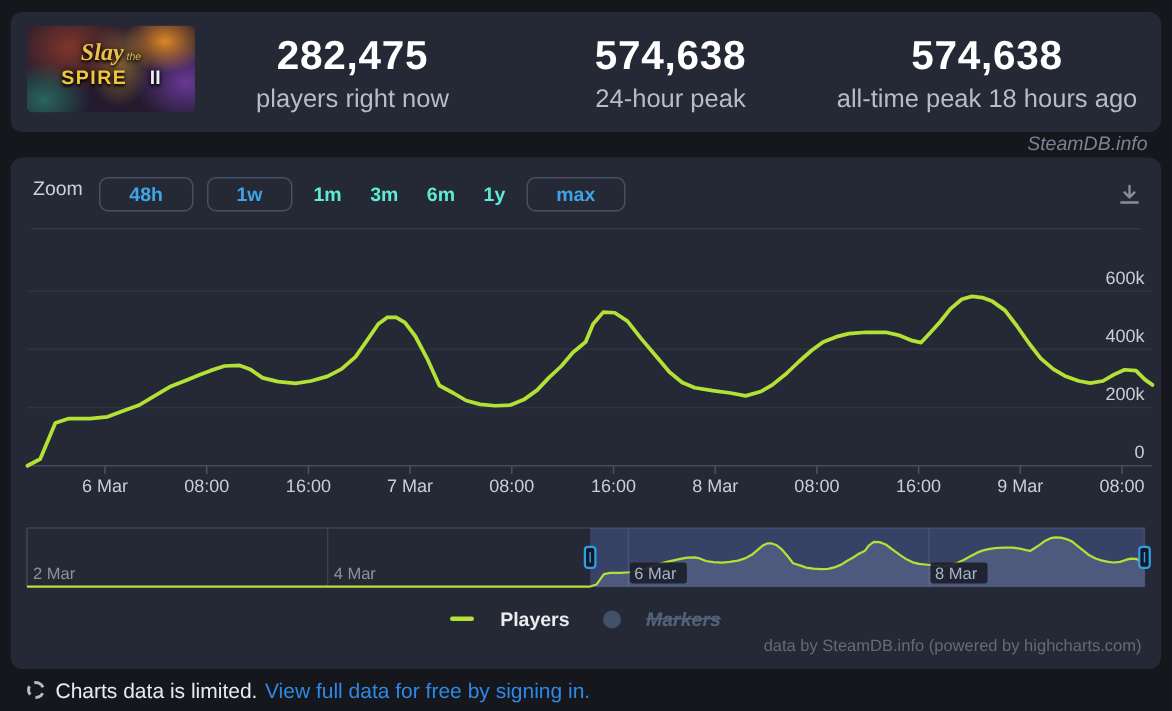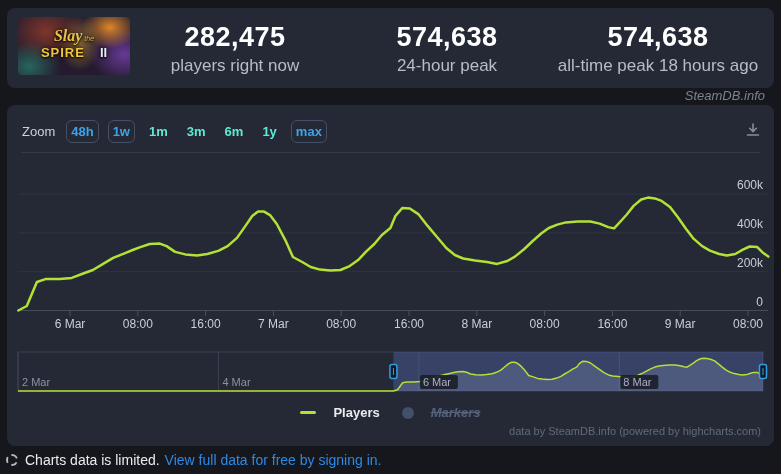--- a/index.html
+++ b/index.html
@@ -27,44 +27,44 @@
   .cap-ii   { font-weight:bold; font-size:13px; color:#e9edf2; margin-left:15px; }
 
   
   .stat { position:absolute; top:14px; width:220px; text-align:center; }
   .stat-value { font-size:27px; font-weight:bold; color:#ffffff; letter-spacing:.5px; }
   .stat-caption { margin-top:3px; font-size:17px; color:#b6bdc7; }
 
   .watermark { position:absolute; top:88px; right:16px; font-size:13px; font-style:italic; color:#7b838f; }
 
   
-  .toolbar { position:absolute; left:15px; top:13px; height:26px; display:flex; align-items:center; gap:9px; }
+  .toolbar { position:absolute; left:15px; top:13px; height:26px; display:flex; align-items:flex-start; gap:9px; }
   .zoom-label { font-size:13px; color:#ccd1d9; margin-right:2px; }
   .zbtn { border:1px solid #44506100; background:transparent; font-family:inherit;
-          font-size:13px; font-weight:bold; padding:3px 4px; border-radius:6px; cursor:pointer; }
+          font-size:13px; font-weight:bold; padding:3px 19px; border-radius:6px; cursor:pointer; }
   .zbtn.enabled { color:#3fa3e8; border-color:#455064; }
   .zbtn.disabled { color:#5eead4; padding:3px 4px; }
   .dl { position:absolute; right:13px; top:17px; width:16px; height:16px; cursor:pointer; }
 
   .separator { position:absolute; left:14px; right:14px; top:47px; height:1px; background:#333948; }
 
   .chart-svg { position:absolute; left:0; top:0; }
 
   
   .legend { position:absolute; left:0; top:300px; width:100%; display:flex; justify-content:center; align-items:center; gap:22px; }
   .legend-item { display:flex; align-items:center; gap:17px; cursor:pointer;justify-content:space-between; }
   .legend-dash { width:16px; height:3px; border-radius:2px; }
   .legend-circle { width:12px; height:12px; border-radius:50%; background:#43506a; }
   .legend-label-on { font-size:13px; font-weight:bold; color:#e9ebee; }
   .legend-label-off { font-size:13px; font-weight:bold; color:#55617b; text-decoration:line-through;font-style:italic; }
 
   .credits { position:absolute; right:13px; top:320px; font-size:11px; color:#636b78; }
 
   
-  .footer { position:absolute; left:0; top:446px; width:678px; height:28px; display:flex; align-items:center; padding-left:6px; }
+  .footer { position:absolute; left:0; top:446px; width:678px; height:28px; display:flex; align-items:center; padding-left:18px; }
   .footer-icon { width:12px; height:12px; border:2px dashed #b6bbc4; border-radius:50%; margin-right:7px; flex:0 0 auto; }
   .footer-text { font-size:14px; color:#e9ebee; }
   .footer-link { font-size:14px; color:#2e89e5; text-decoration:none; margin-left:5px; cursor:pointer; }
 </style>
 </head>
 <body>
 
 <div class="page">
 
   <div class="panel header-panel">

